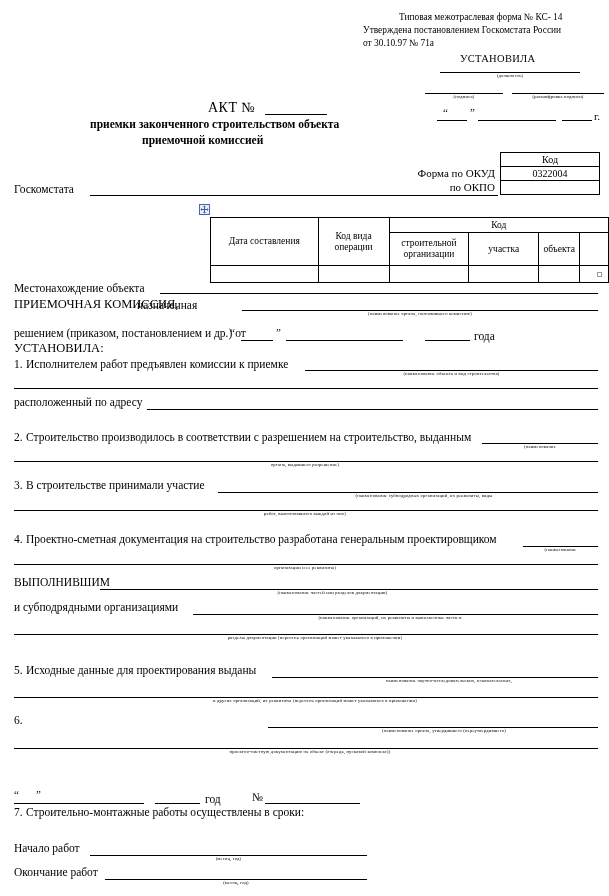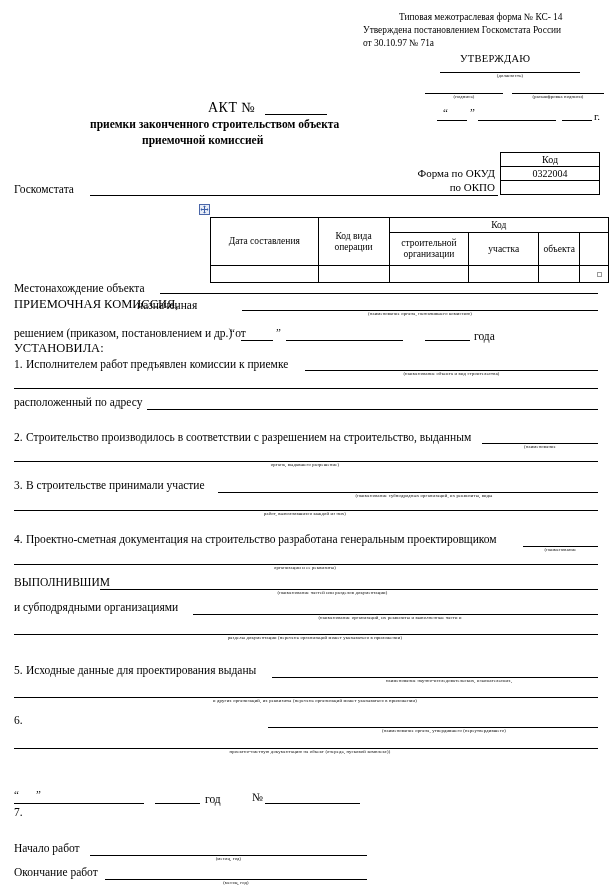--- a/index.html
+++ b/index.html
@@ -152,21 +152,21 @@
 </style>
 </head>
 <body>
 
 <div class="page">
 
   <div class="hdr" style="left:363px; top:12px;margin-left:36px;">Типовая межотраслевая форма № КС- 14</div>
   <div class="hdr" style="left:363px; top:25px;">Утверждена постановлением Госкомстата России</div>
   <div class="hdr" style="left:363px; top:38px;">от 30.10.97 № 71а</div>
 
-  <div class="utverzhdayu" style="left:460px; top:53px;">УТВЕРЖДАЮ</div>
+  <div class="utverzhdayu" style="left:460px; top:53px;">УСТАНОВИЛА</div>
 
   <div class="rule" style="left:440px; top:72px; width:140px;"></div>
   <div class="cap" style="left:440px; top:73px; width:140px;">(должность)</div>
 
   <div class="rule" style="left:425px; top:93px; width:78px;"></div>
   <div class="cap" style="left:425px; top:94px; width:78px;">(подпись)</div>
 
   <div class="rule" style="left:512px; top:93px; width:92px;"></div>
   <div class="cap" style="left:512px; top:94px; width:92px;">(расшифровка подписи)</div>
 
@@ -297,20 +297,21 @@
 
   <div class="quote" style="left:14px; top:788px;">“</div>
   <div class="rule" style="left:14px; top:803px; width:130px;"></div>
   <div class="quote" style="left:36px; top:788px;">”</div>
   <div class="rule" style="left:155px; top:803px; width:45px;"></div>
   <div class="btxt" style="left:205px; top:793px;">год</div>
   <div class="btxt" style="left:252px; top:791px;">№</div>
   <div class="rule" style="left:265px; top:803px; width:95px;"></div>
 
   <div class="btxt" style="left:14px; top:806px;">7.</div>
+  <div class="btxt" style="left:26px; top:806px;">Строительно-монтажные работы осуществлены в сроки:</div>
 
   <div class="btxt" style="left:14px; top:842px;">Начало работ</div>
   <div class="rule" style="left:90px; top:855px; width:277px;"></div>
   <div class="cap" style="left:90px; top:856px; width:277px;">(месяц, год)</div>
 
   <div class="btxt" style="left:14px; top:866px;">Окончание работ</div>
   <div class="rule" style="left:105px; top:879px; width:262px;"></div>
   <div class="cap" style="left:105px; top:880px; width:262px;">(месяц, год)</div>
 
 </div>

